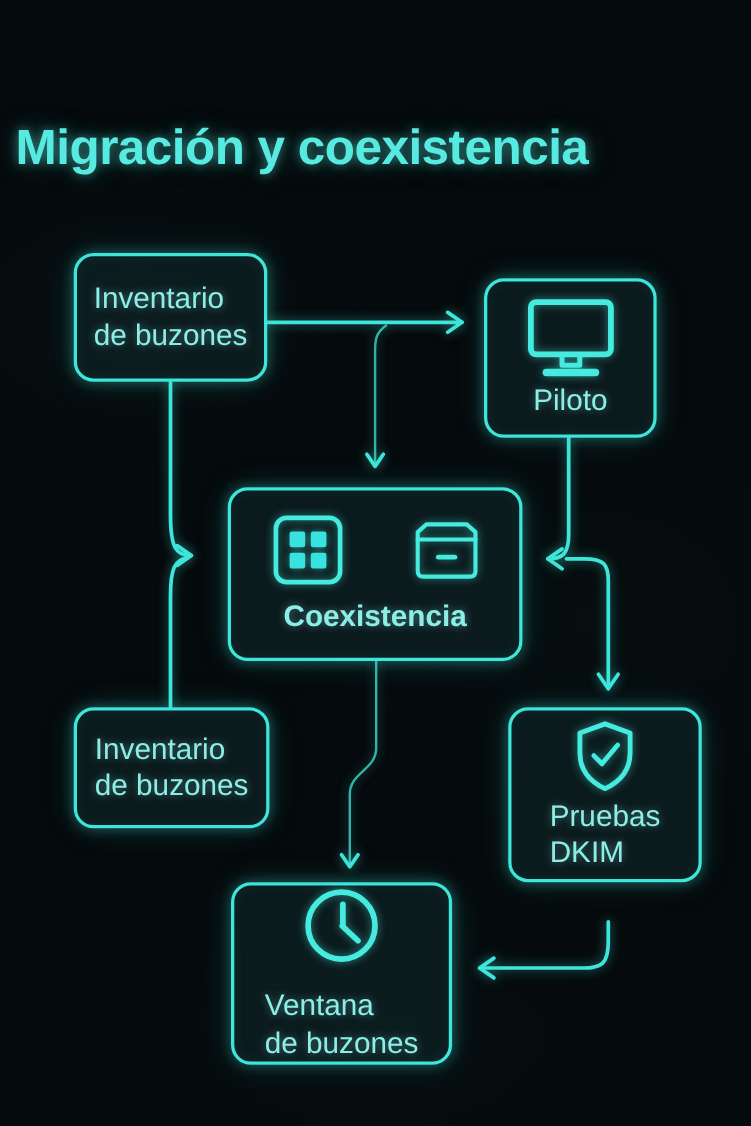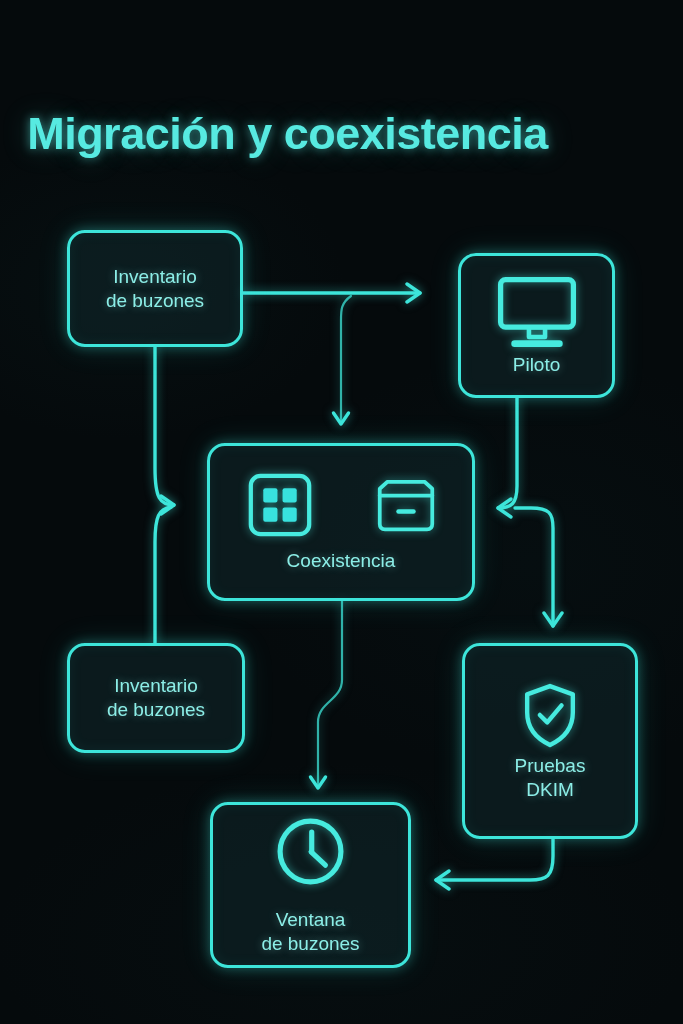--- a/index.html
+++ b/index.html
@@ -17,52 +17,52 @@
   .stage{
     position:relative;width:683px;height:1024px;
     font-family:"Liberation Sans",sans-serif;
     background:
       radial-gradient(320px 220px at 18% 28%, rgba(22,64,64,.10), transparent 70%),
       radial-gradient(420px 300px at 78% 55%, rgba(16,54,58,.09), transparent 70%),
       radial-gradient(500px 260px at 50% 92%, rgba(18,48,50,.10), transparent 70%),
       var(--bg);
   }
   .title{
-    position:absolute;left:13px;top:108px;width:549px;
+    position:absolute;left:0;top:108px;width:549px;
     text-align:center;font-size:45px;font-weight:600;letter-spacing:-.5px;
     color:var(--title);
     text-shadow:0 0 10px rgba(87,234,225,.55),0 0 28px rgba(87,234,225,.25);
   }
   .connectors{position:absolute;left:0;top:0;
     filter:drop-shadow(0 0 5px rgba(61,229,218,.55));}
   .connectors path{fill:none;stroke:var(--accent);stroke-width:3.4;
     stroke-linecap:round;stroke-linejoin:round;}
   .connectors path.thin{stroke:var(--accent-dim);stroke-width:2.2;}
   .node{
     position:absolute;display:flex;flex-direction:column;align-items:center;
     justify-content:center;gap:6px;
     background:var(--node-fill);
     border:3px solid var(--accent);border-radius:18px;
     box-shadow:0 0 12px rgba(61,229,218,.35),0 0 30px rgba(61,229,218,.15),
                inset 0 0 14px rgba(61,229,218,.07);
   }
   .node .label{
-    color:var(--text);font-size:19px;line-height:1.24;text-align:center;
+    color:var(--text);font-size:27px;line-height:1.24;text-align:left;
     text-shadow:0 0 8px rgba(140,238,231,.45);
   }
   .icon svg{display:block;stroke:var(--icon);fill:none;
     stroke-linecap:round;stroke-linejoin:round;
     filter:drop-shadow(0 0 4px rgba(70,235,223,.55));}
   .icon .fillsq{fill:var(--grid-fill);stroke:none;}
   .icon-row{display:flex;align-items:center;gap:62px;}
   #node-inventario-top{left:67px;top:230px;width:176px;height:117px;}
-  #node-piloto{left:458px;top:253px;width:157px;height:145px;gap:2px;}
-  #node-coexistencia{left:207px;top:443px;width:268px;height:158px;gap:10px;}
+  #node-piloto{left:440px;top:253px;width:157px;height:145px;gap:2px;}
+  #node-coexistencia{left:207px;top:443px;width:268px;height:158px;gap:10px;font-weight:bold;}
   #node-inventario-bottom{left:67px;top:643px;width:178px;height:110px;}
-  #node-pruebas{left:462px;top:643px;width:176px;height:196px;gap:4px;}
+  #node-pruebas{left:462px;top:643px;width:176px;height:159px;gap:4px;}
   #node-ventana{left:210px;top:802px;width:201px;height:166px;gap:20px;}
 </style>
 </head>
 <body>
 
 <div class="stage">
 
   <div class="title">Migración y coexistencia</div>
 
   <svg class="connectors" width="683" height="1024" viewBox="0 0 683 1024">

